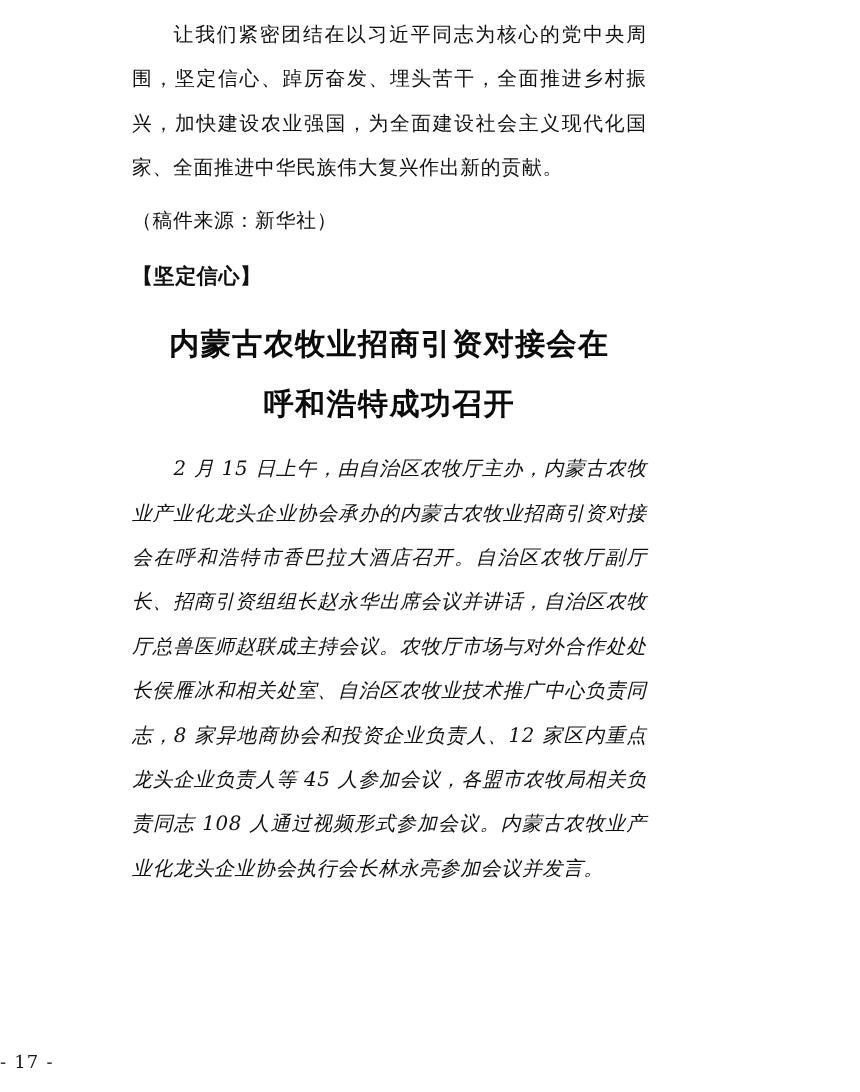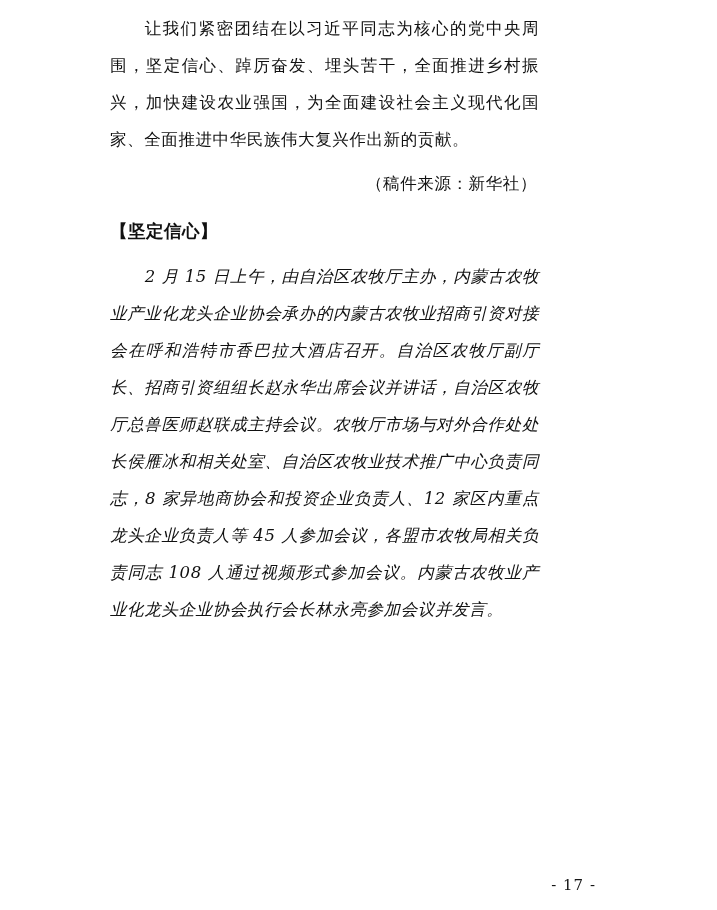--- a/index.html
+++ b/index.html
@@ -31,21 +31,20 @@
     text-justify: inter-ideograph;
     letter-spacing: 0.6px;
     margin: 0;
   }
   .para.indent {
     text-indent: 2.1em;
   }
   .source-line {
     font-size: 16.5px;
     line-height: 37px;
-    text-align: right;
     letter-spacing: 0.6px;
     margin: 7px 0 0 0;
     padding-right: 2px;
   }
   .section-tag {
     font-size: 17.5px;
     font-weight: bold;
     line-height: 34px;
     margin: 12px 0 0 0;
     letter-spacing: 0.5px;
@@ -66,37 +65,41 @@
     font-style: italic;
   }
   .body-block .para + .para {
     margin-top: 2px;
   }
   .footer {
     position: absolute;
     left: 0;
     bottom: 16px;
     width: 596px;
-    text-align: right;
+    text-align: left;
     font-size: 15px;
     letter-spacing: 1px;
     color: #151515;
   }
 </style>
 </head>
 <body>
 
 <div class="page">
 
   <p class="para indent">让我们紧密团结在以习近平同志为核心的党中央周围，坚定信心、踔厉奋发、埋头苦干，全面推进乡村振兴，加快建设农业强国，为全面建设社会主义现代化国家、全面推进中华民族伟大复兴作出新的贡献。</p>
 
   <div class="source-line">（稿件来源：新华社）</div>
 
   <div class="section-tag">【坚定信心】</div>
 
+  <div class="headline">
+    <div class="headline-line">内蒙古农牧业招商引资对接会在</div>
+    <div class="headline-line">呼和浩特成功召开</div>
+  </div>
 
   <div class="body-block">
     <p class="para indent">2 月 15 日上午，由自治区农牧厅主办，内蒙古农牧业产业化龙头企业协会承办的内蒙古农牧业招商引资对接会在呼和浩特市香巴拉大酒店召开。自治区农牧厅副厅长、招商引资组组长赵永华出席会议并讲话，自治区农牧厅总兽医师赵联成主持会议。农牧厅市场与对外合作处处长侯雁冰和相关处室、自治区农牧业技术推广中心负责同志，8 家异地商协会和投资企业负责人、12 家区内重点龙头企业负责人等 45 人参加会议，各盟市农牧局相关负责同志 108 人通过视频形式参加会议。内蒙古农牧业产业化龙头企业协会执行会长林永亮参加会议并发言。</p>
   </div>
 
 </div>
 
 <div class="footer">- 17 -</div>
 
 </body></html>

